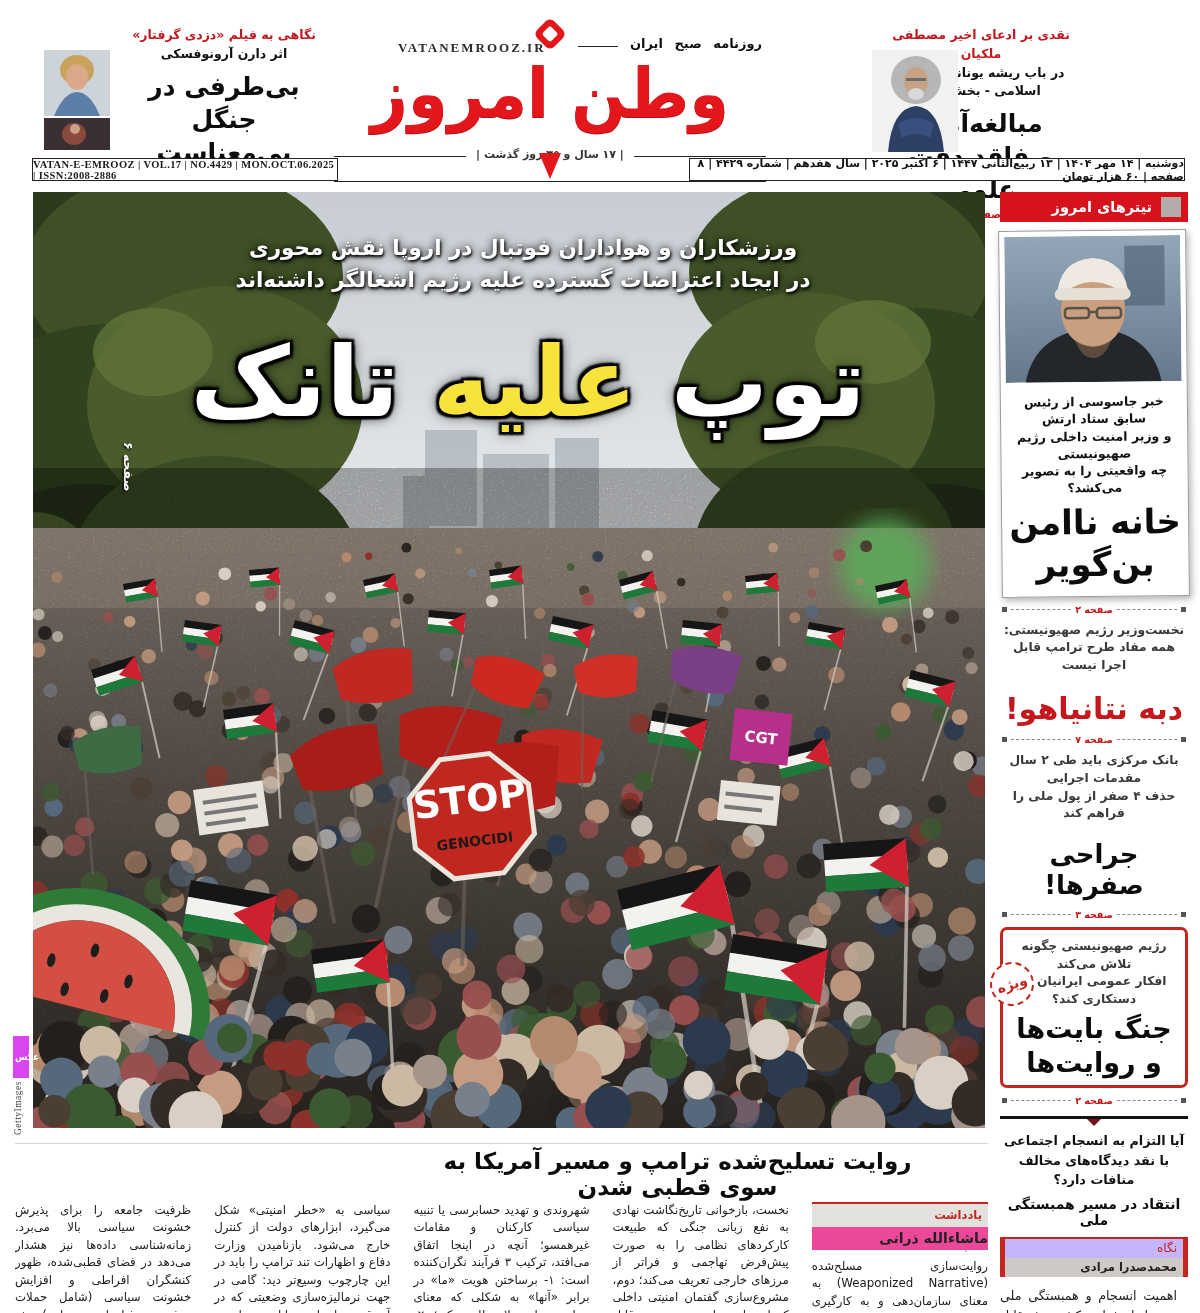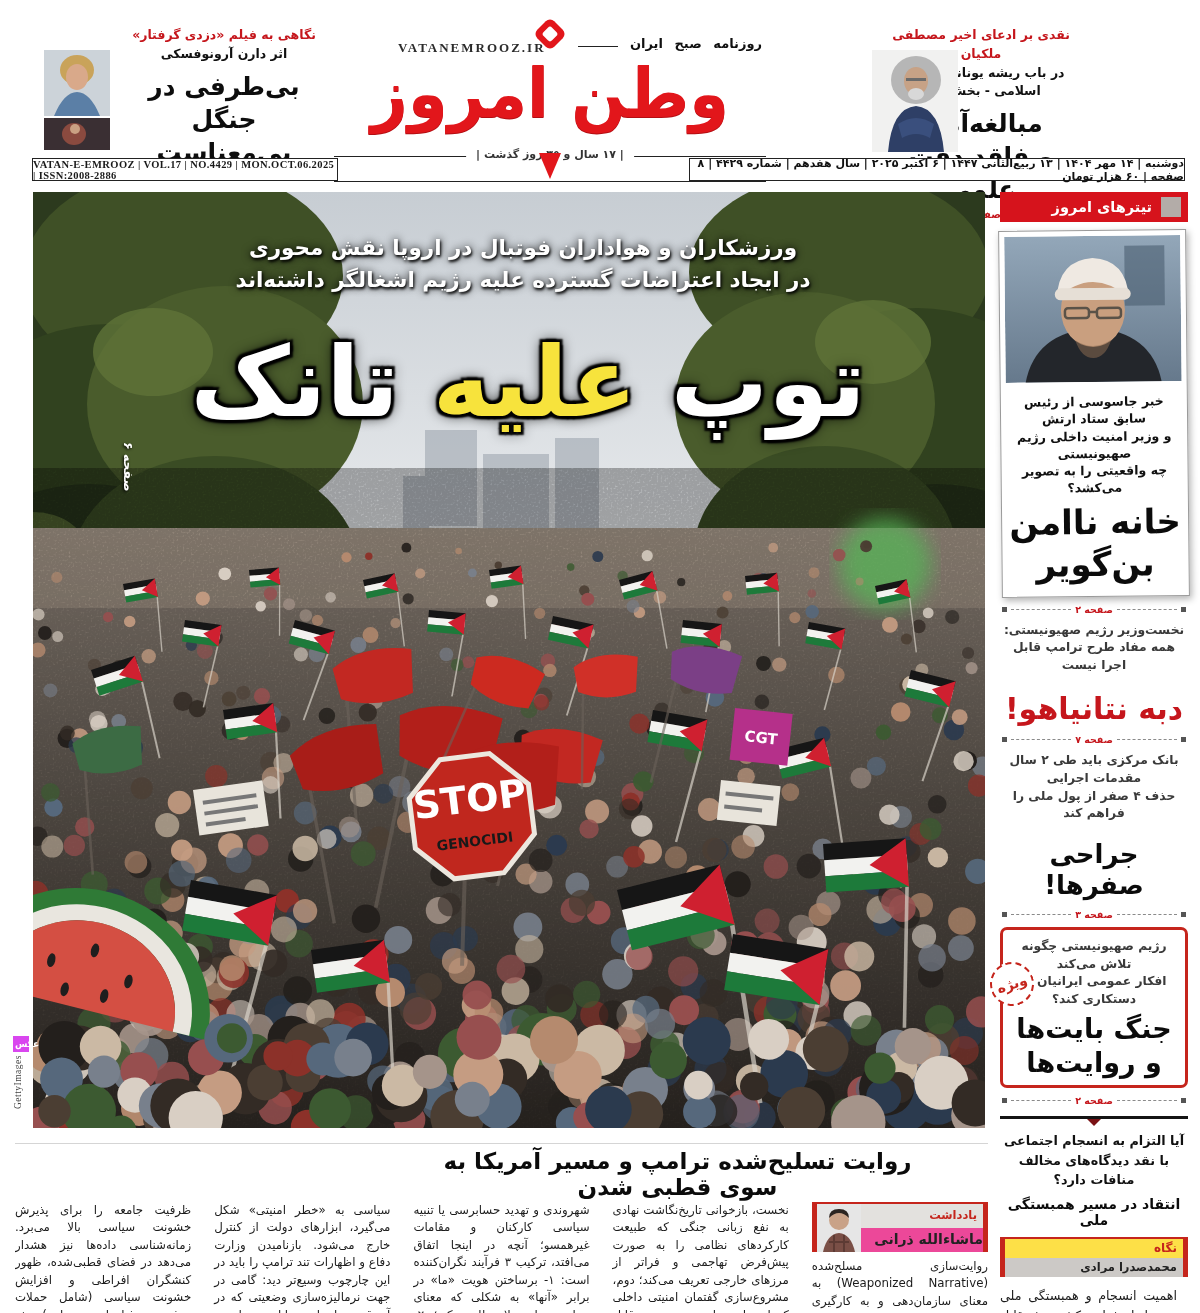--- a/index.html
+++ b/index.html
@@ -51,21 +51,21 @@
             color:#fff;font-size:21.5px;font-weight:bold;line-height:1.5;
             text-shadow:0 0 8px rgba(0,0,0,.95),1px 2px 3px #000;}
   .lead-title{position:absolute;left:80px;top:138px;width:830px;text-align:center;direction:rtl;
               font-size:97px;font-weight:900;line-height:1.1;color:#fff;white-space:nowrap;
               text-shadow:0 0 14px #000,3px 3px 2px #000,-3px 3px 2px #000,3px -3px 2px #000,-3px -3px 2px #000;}
   .lead-title .yel{color:#f7e33c;}
   .lead-page{position:absolute;left:88px;top:250px;writing-mode:vertical-rl;direction:rtl;color:#fff;
              font-size:12.5px;font-weight:bold;text-shadow:1px 1px 3px #000;}
   .credit{position:absolute;left:13px;top:1036px;width:16px;}
   .credit .c-label{display:block;background:#d946ef;color:#fff;font-size:9px;font-weight:bold;
-                   padding:3px 2px;text-align:center;}
+                   padding:16px 2px;text-align:center;}
   .credit .c-agency{display:block;margin-top:3px;writing-mode:vertical-rl;transform:rotate(180deg);
                     font-family:"Liberation Serif",serif;font-size:9.5px;color:#444;letter-spacing:.5px;}
   
   .sidebar{position:absolute;right:12px;top:192px;width:188px;height:1118px;direction:rtl;}
   .sb-header{position:relative;height:30px;background:#d6131c;}
   .sb-header .txt{position:absolute;right:36px;top:0;line-height:30px;color:#fff;
                   font-size:14.5px;font-weight:bold;}
   .sb-header .sq{position:absolute;right:7px;top:5px;width:20px;height:20px;background:#b3aca8;}
   .sb-card{margin-top:8px;background:#fff;border:1px solid #9a9a9a;box-shadow:2px 3px 7px rgba(0,0,0,.3);
            padding:5px 5px 4px;transform:rotate(-.6deg);}
@@ -87,33 +87,33 @@
          border-radius:50%;background:#fff;color:#c5251c;font-size:14px;font-weight:900;
          display:flex;align-items:center;justify-content:center;transform:rotate(-18deg);}
   .sb-rule{position:relative;border-top:3.5px solid #141414;margin:10px 0 12px;}
   .sb-rule::after{content:"";position:absolute;left:50%;top:0;margin-left:-7px;
                   border:7px solid transparent;border-top-color:#7a1215;}
   .sb-q{text-align:center;font-size:12.8px;font-weight:bold;line-height:1.5;color:#111;}
   .sb-note-ttl{text-align:center;font-size:14px;font-weight:900;margin:7px 0 9px;color:#0b0b0b;}
   .negah{position:relative;border-top:2px solid #c5251c;margin-bottom:9px;}
   .negah::before,.negah::after{content:"";position:absolute;top:0;width:5px;height:100%;background:#c5251c;}
   .negah::before{right:0;} .negah::after{left:0;}
-  .negah .r1{margin:0 5px;background:#fde047;color:#c5251c;font-size:12px;font-weight:700;
+  .negah .r1{margin:0 5px;background:#c4b5fd;color:#c5251c;font-size:12px;font-weight:400;
              line-height:19px;padding-right:6px;}
   .negah .r2{margin:0 5px;background:#ccc9c6;color:#222;font-size:11.5px;font-weight:bold;
              line-height:19px;padding-right:6px;}
   .sb-body{font-size:12.7px;line-height:1.54;text-align:justify;color:#1b1b1b;height:346px;
            overflow:hidden;text-indent:11px;}
   
   .bottom{position:absolute;left:15px;top:1143px;width:973px;height:166px;direction:rtl;overflow:hidden;
           border-top:1px solid #d5d5d5;padding-top:4px;}
   .b-title{width:505px;margin:0 58px 2px auto;text-align:center;font-size:23px;font-weight:900;color:#0b0b0b;}
   .b-cols{display:flex;gap:23px;}
   .b-col{flex:1;font-size:11.8px;line-height:1.48;text-align:justify;color:#1c1c1c;}
-  .abox{display:flex;height:48px;position:relative;border-top:2px solid #c5251c;margin-bottom:6px;}
+  .abox{display:flex;height:48px;position:relative;border-top:2px solid #c5251c;margin-bottom:6px;flex-direction:column;}
   .abox .vbar{width:5px;background:#c5251c;}
   .abox .rows{flex:1;display:flex;flex-direction:column;}
   .abox .rows .r1{flex:1;background:#e3e1de;color:#c5251c;font-size:11.5px;font-weight:900;
                   line-height:23px;padding-right:6px;}
   .abox .rows .r2{flex:1;background:#ec4899;color:#222;font-size:14px;font-weight:bold;
                   line-height:23px;}
   .abox .aphoto{width:44px;}
 </style>
 </head>
 <body>

